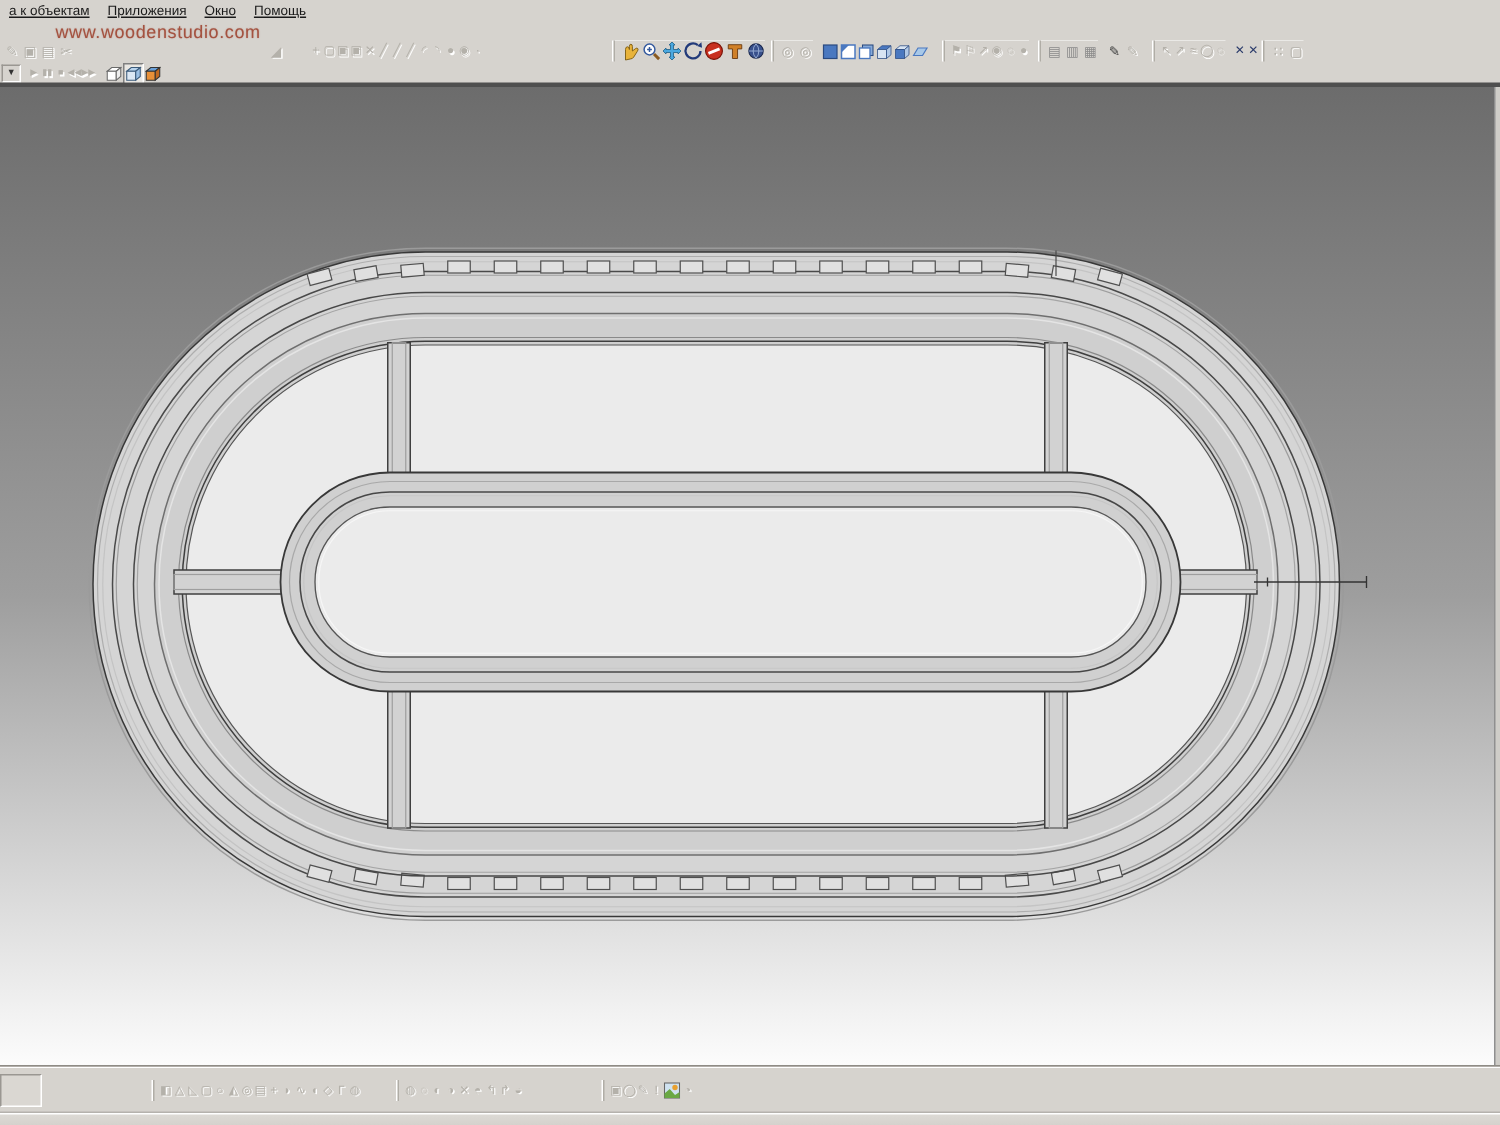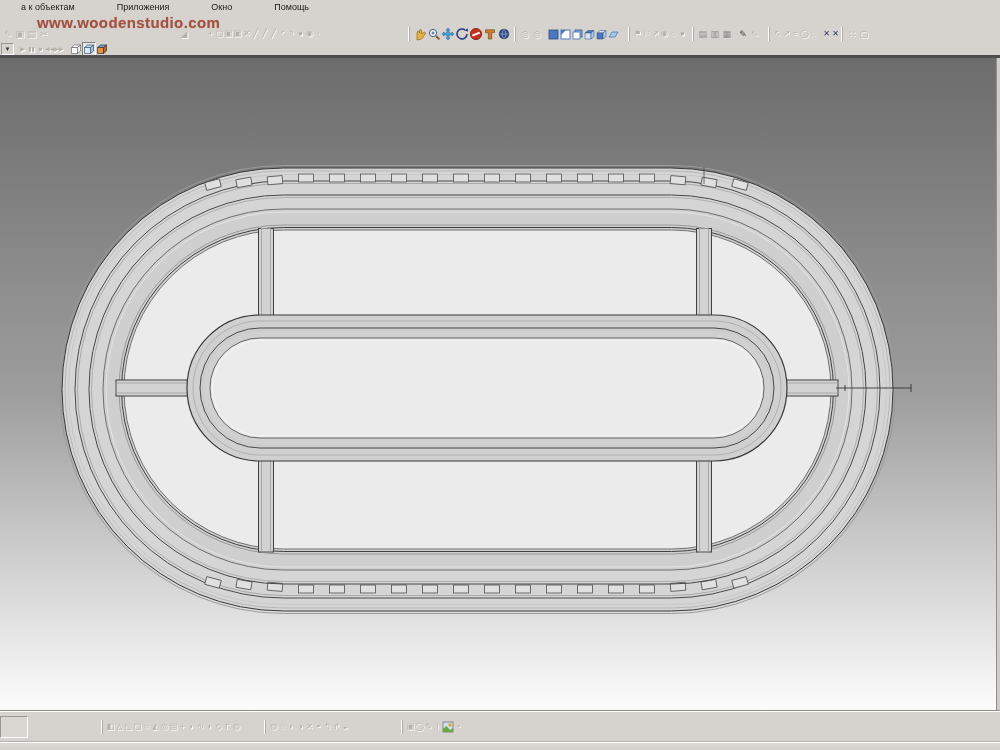--- a/index.html
+++ b/index.html
@@ -8,21 +8,21 @@
     font-family:"Liberation Sans",sans-serif;
     background:var(--chrome,#d6d3ce);
     -webkit-font-smoothing:antialiased;
   }
   
   #menubar{
     position:absolute;left:0;top:0;width:1000px;height:13px;
     background:var(--chrome);display:flex;align-items:center;
     font-size:9px;color:#1a1a1a;
   }
-  #menubar .mitem{padding:0 21px;white-space:nowrap;}
+  #menubar .mitem{padding:0 6px;white-space:nowrap;text-decoration:underline;}
   #row1{
     position:absolute;left:0;top:13px;width:1000px;height:30px;
     background:var(--chrome);display:flex;align-items:flex-end;
     padding:0 0 2px 2px;box-sizing:border-box;
   }
   #row2{
     position:absolute;left:0;top:43px;width:1000px;height:12px;
     background:var(--chrome);display:flex;align-items:center;
     padding-left:1px;box-sizing:border-box;
   }
@@ -42,21 +42,21 @@
     background:#e9e7e3;height:14px;box-sizing:border-box;
   }
   #viewselect{
     width:13px;height:12px;box-sizing:border-box;flex:none;
     border:1px solid;border-color:#9a9792 #ffffff #ffffff #9a9792;
     background:#d6d3ce;display:flex;align-items:center;justify-content:center;
     font-size:6px;color:#333;
   }
   #watermark{
     position:absolute;left:37px;top:14px;z-index:20;
-    font-size:15px;font-weight:700;letter-spacing:.4px;
+    font-size:12px;font-weight:400;letter-spacing:.4px;
     color:var(--wm,#9c3c28);opacity:.85;text-shadow:0 0 1px rgba(150,60,40,.5);
     pointer-events:none;
   }
   
   #viewport{
     position:absolute;left:0;top:58px;width:1000px;height:652px;
     background:linear-gradient(to bottom,var(--vp-top,#6c6c6c) 0%,var(--vp-mid,#9e9e9e) 52%,var(--vp-bot,#fcfcfc) 100%);
   }
   #viewport:after{ 
     content:"";position:absolute;right:0;top:0;width:3px;height:100%;

